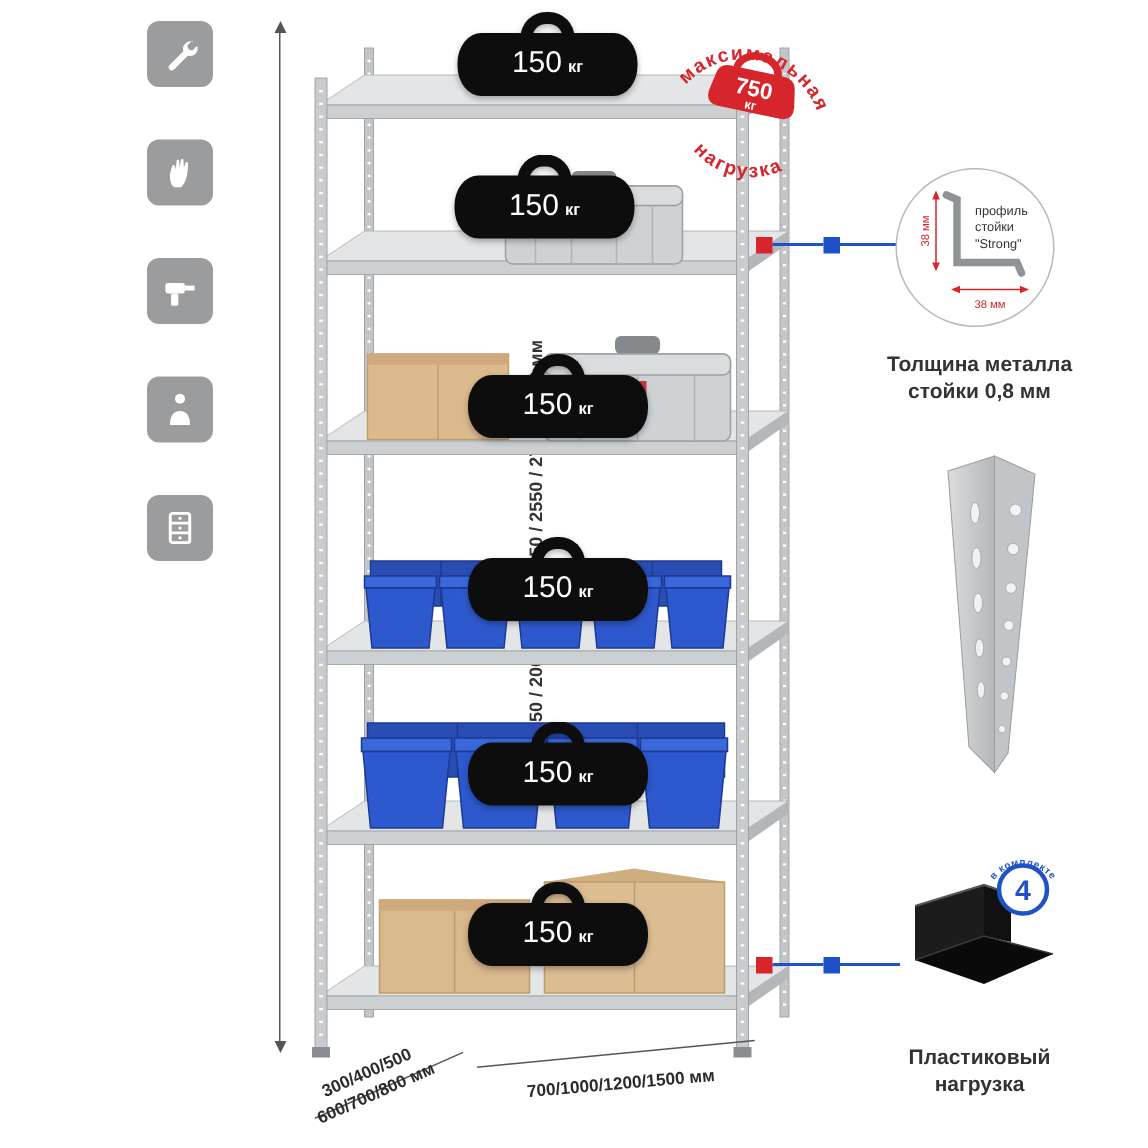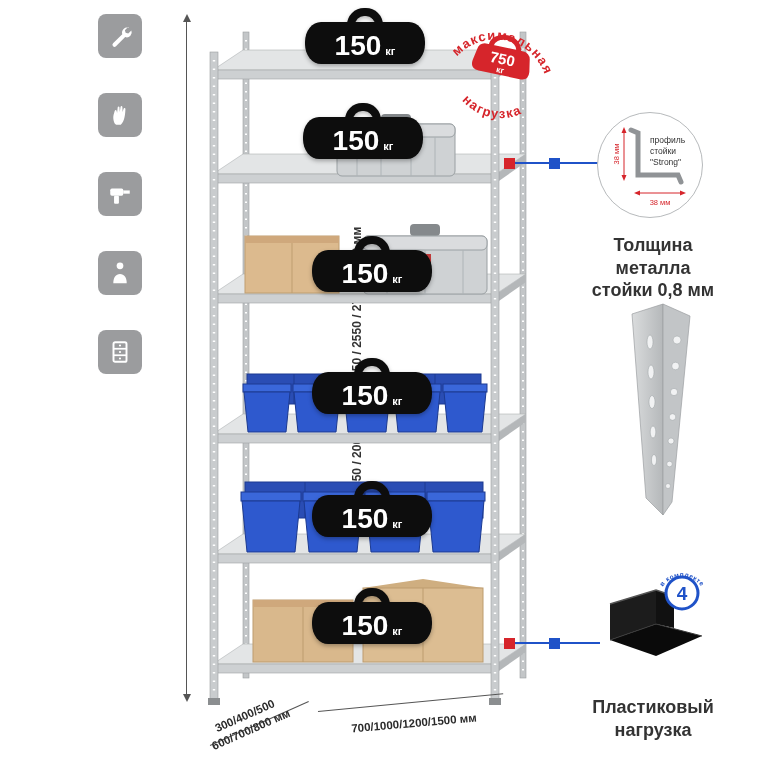--- a/index.html
+++ b/index.html
@@ -19,24 +19,24 @@
   .vline::after{bottom:-1px;border-top:8px solid #555;transform:translateY(7px)}
   .hlabel{position:absolute;left:-158px;top:349px;width:660px;height:16px;text-align:center;
           font-size:12px;font-weight:bold;color:#333;transform:rotate(-90deg)}
 
   
   .kettlebell{position:absolute;width:120px;text-align:center;filter:drop-shadow(0 2px 2px rgba(0,0,0,.3))}
   .kb-handle{width:36px;height:17px;margin:0 auto -3px;border:8px solid #0d0d0d;border-bottom:none;
              border-radius:18px 18px 0 0}
   .kb-body{position:relative;width:120px;height:42px;background:#0d0d0d;border-radius:16px/20px;
            display:flex;align-items:baseline;justify-content:center;gap:4px;color:#fff;padding-top:10px}
-  .kb-value{font-size:28px;font-weight:bold;line-height:1}
+  .kb-value{font-size:20px;font-weight:normal;line-height:1}
   .kb-unit{font-size:11px;font-weight:bold}
 
-  .caption{position:absolute;width:140px;text-align:center;font-size:18px;font-weight:600;
+  .caption{position:absolute;width:140px;text-align:center;font-size:14px;font-weight:600;
            color:#333;line-height:1.25}
 
   .marker{position:absolute;width:11px;height:11px}
   .marker.red{background:#d6252b}
   .marker.blue{background:#1f52c8}
   .mline{position:absolute;height:2px;background:#1f52c8}
 
   .dimtext{position:absolute;font-size:11.5px;font-weight:bold;color:#2b2b2b;text-align:center;line-height:1.3}
   .dimline{position:absolute;height:1px;background:#555}
 

